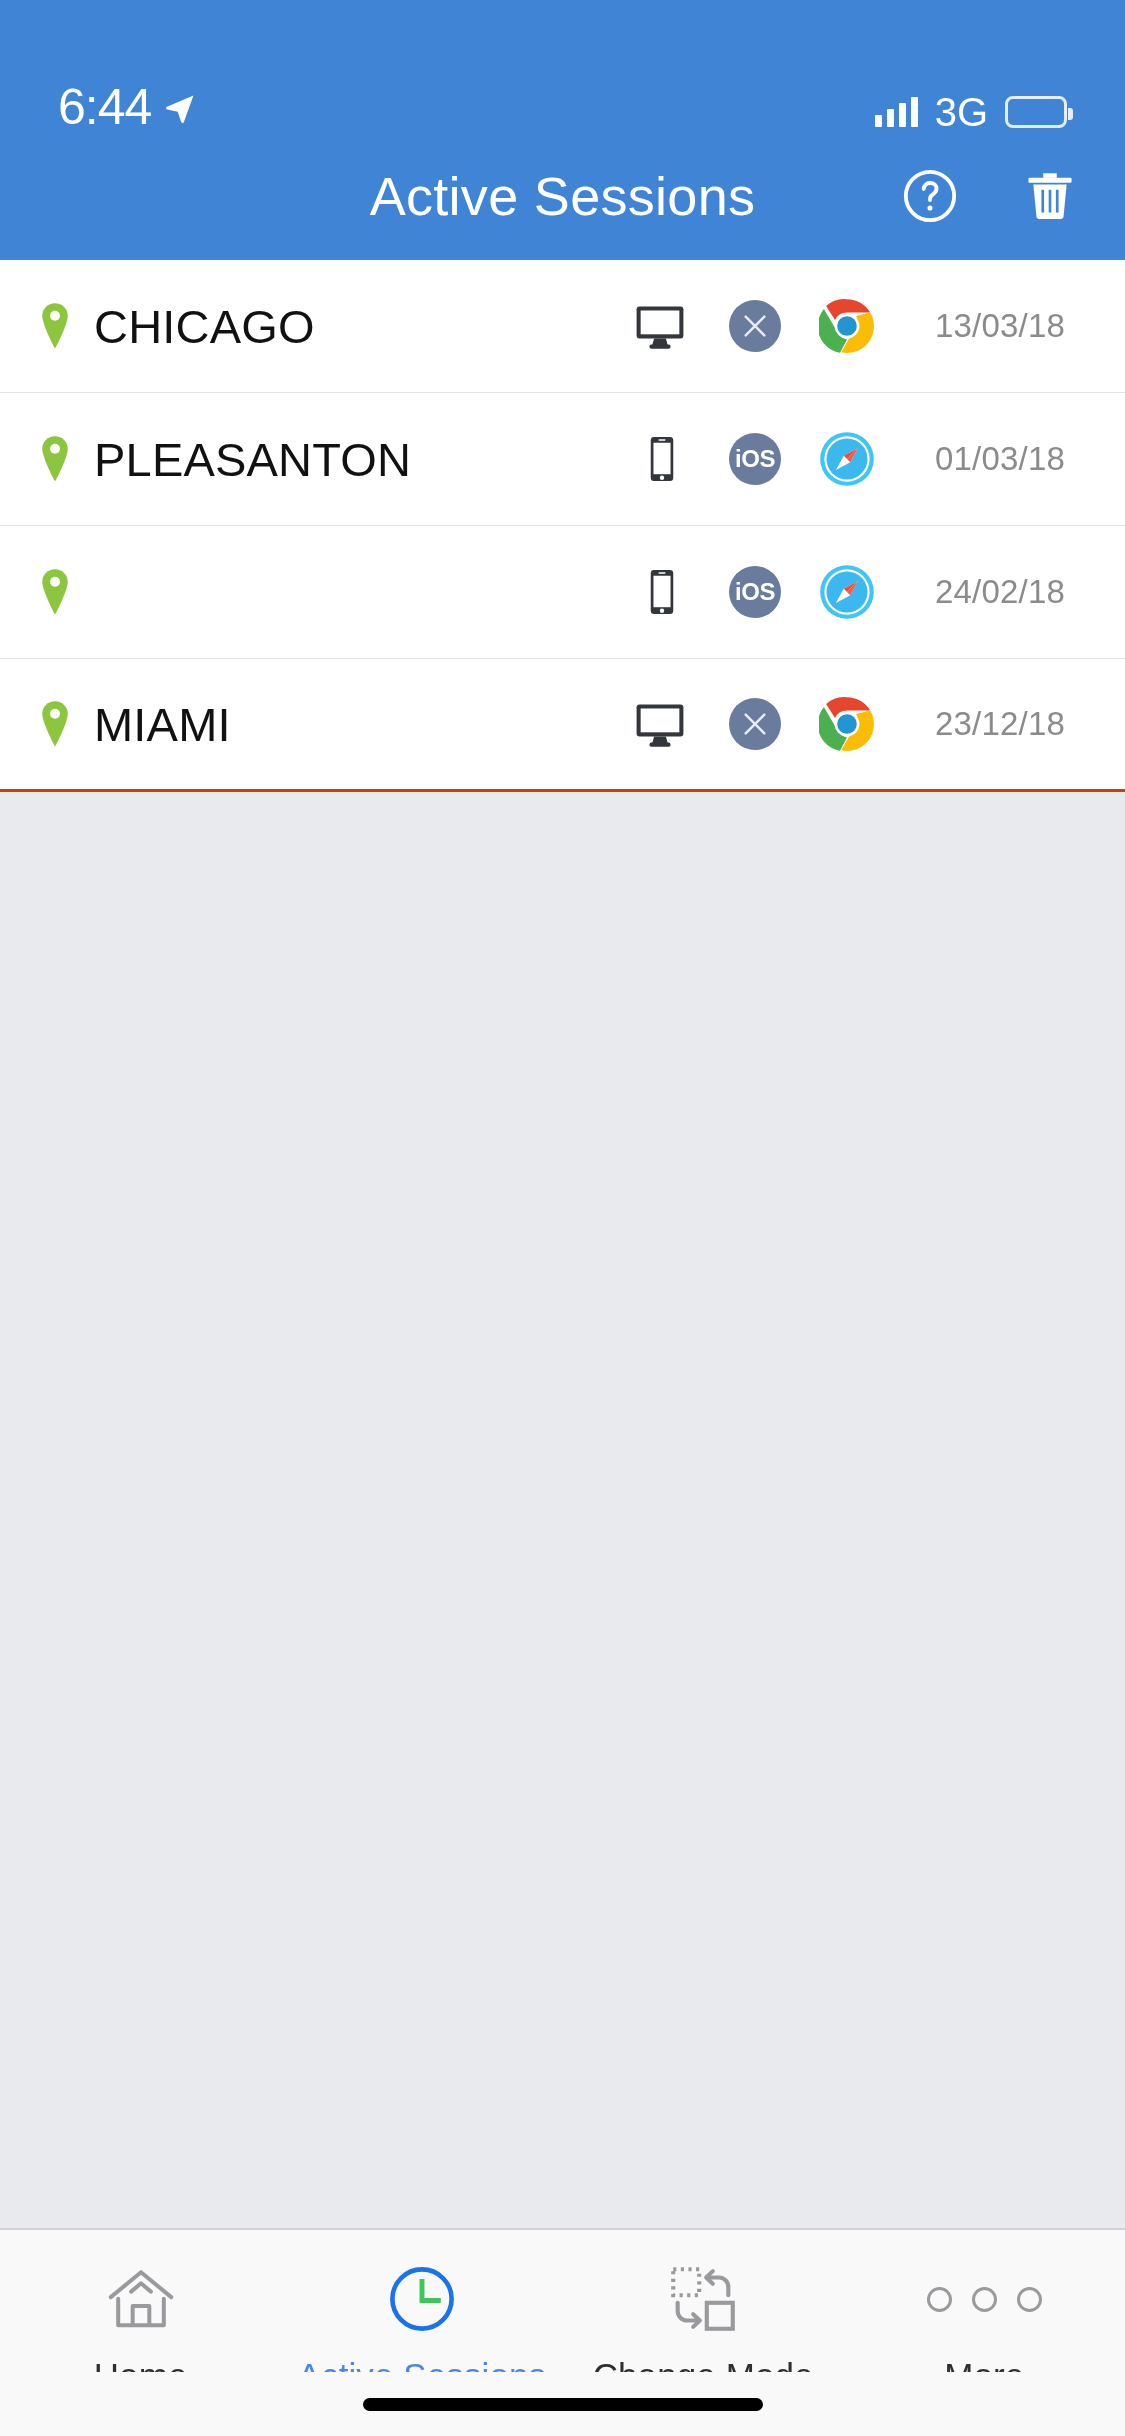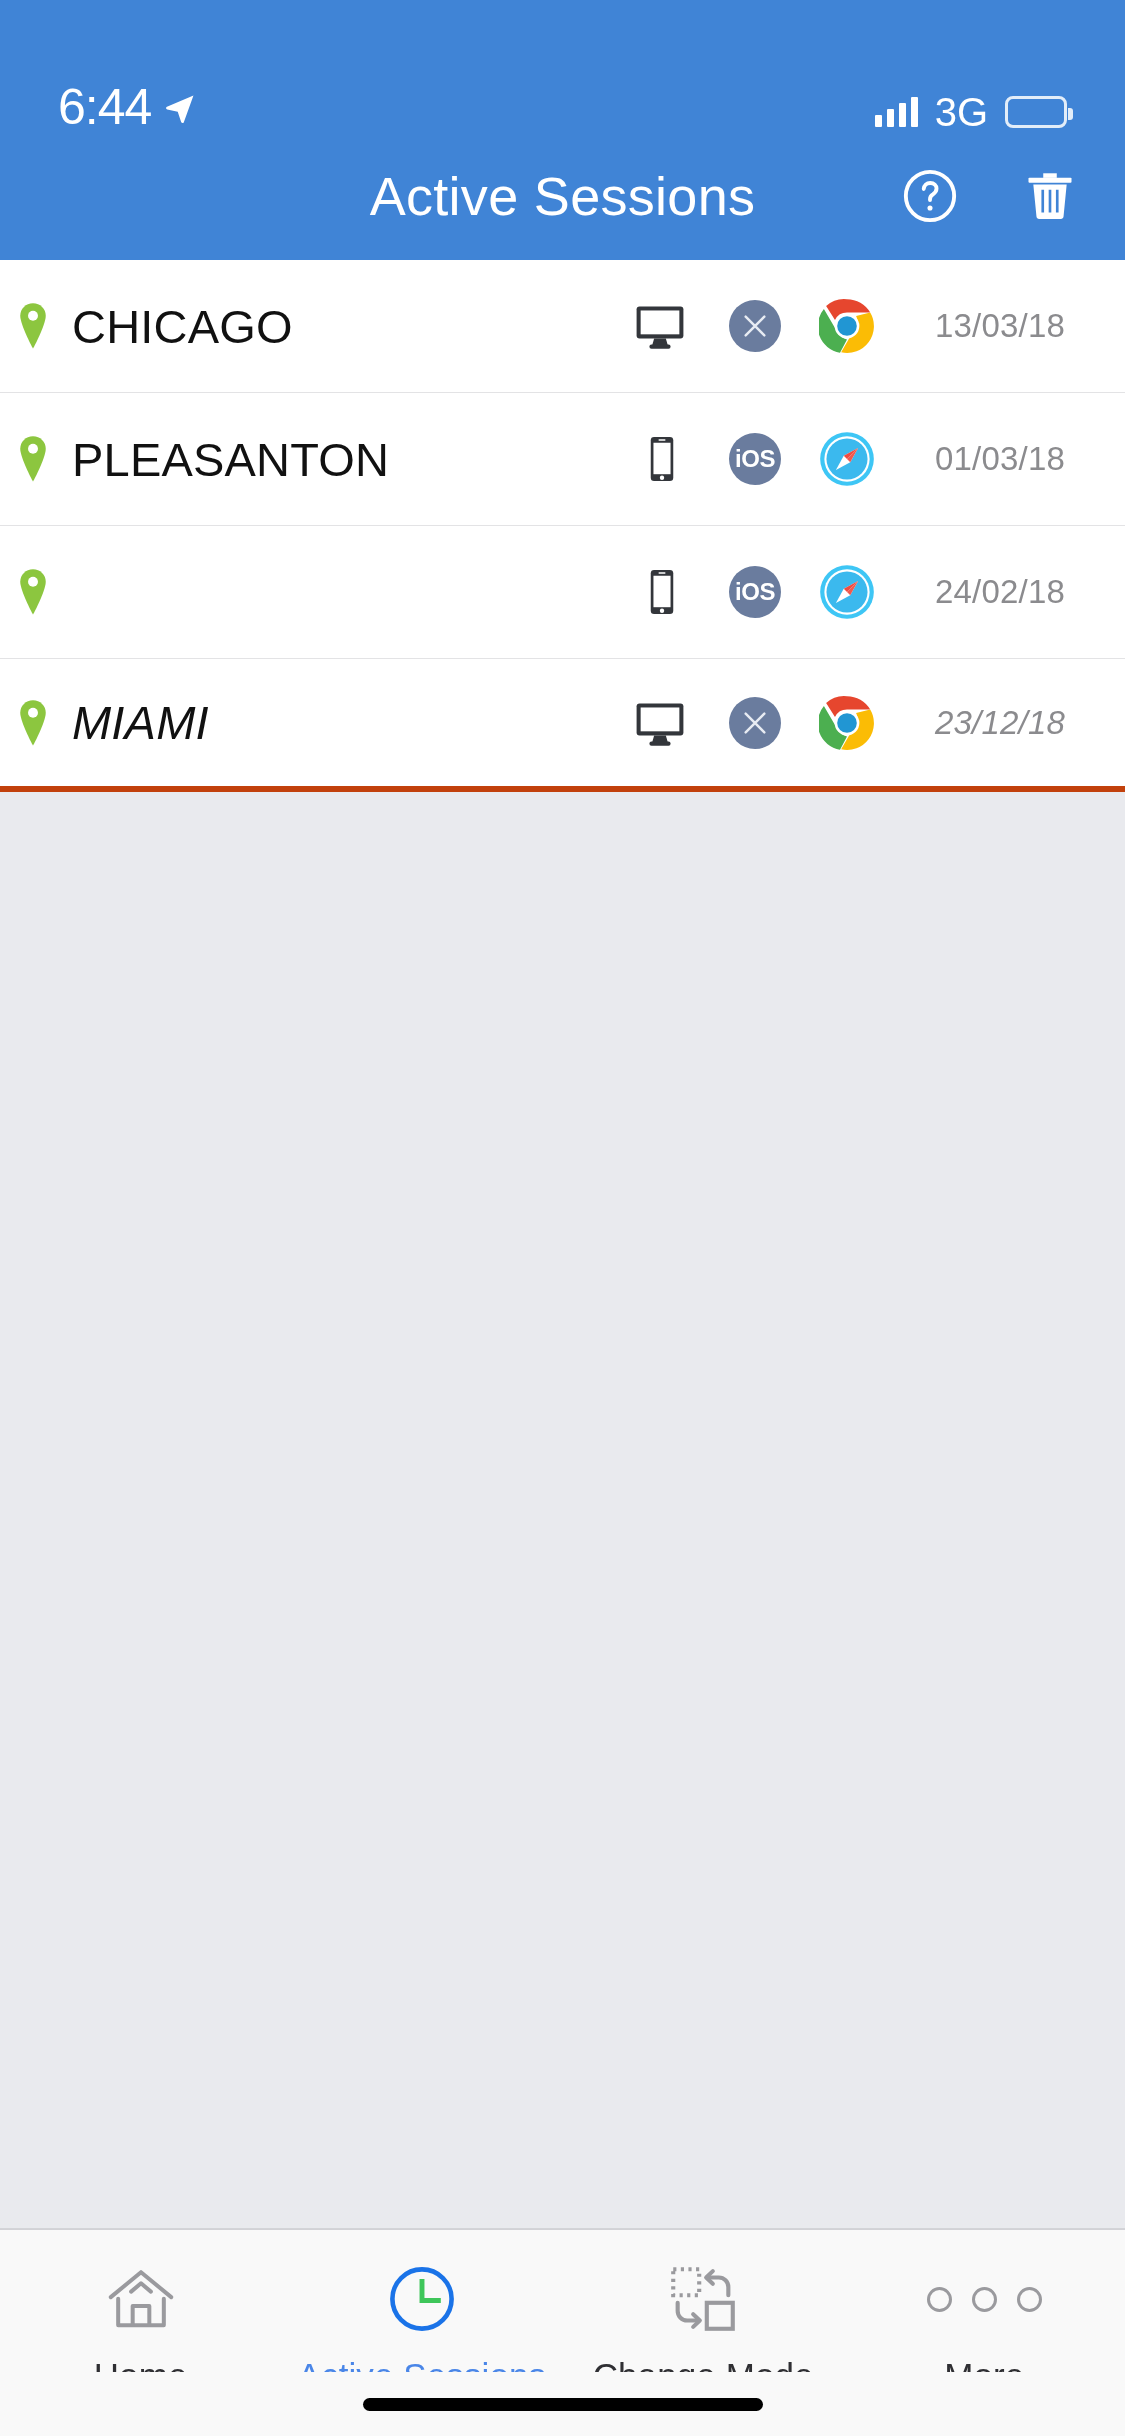--- a/index.html
+++ b/index.html
@@ -38,23 +38,23 @@
     display:flex; align-items:center; justify-content:center;
     position:relative; padding:0 44px;
   }
   .nav-title { color:#fff; font-size:54px; font-weight:400; letter-spacing:0.3px; }
   .nav-actions { position:absolute; right:44px; top:50%; transform:translateY(-50%);
                  display:flex; align-items:center; gap:58px; }
   .nav-btn { width:62px; height:62px; display:flex; align-items:center; justify-content:center; }
 
   
   .list { flex:none; background:#fff; }
-  .row { height:133px; display:flex; align-items:center; padding:0 0 0 16px;
+  .row { height:133px; display:flex; align-items:center; padding:0 0 0 38px;
          border-bottom:1px solid #e3e3e5; background:#fff; }
-  .row:last-child { border-bottom:6px solid #c2410c;font-style:italic; }
+  .row:last-child { border-bottom:3px solid #c2410c; }
   .pin { width:34px; height:46px; flex:none; margin-right:22px; }
   .city { font-size:47px; color:#111; letter-spacing:0.2px; white-space:nowrap; flex:none; }
   .icons { display:flex; align-items:center; gap:38px; margin-left:auto; }
   .icon-slot { width:56px; height:56px; display:flex; align-items:center; justify-content:flex-end; }
   .date { width:250px; flex:none; text-align:center; color:#8b8b8e; font-size:33px; letter-spacing:0.2px; }
 
   
   .badge { width:52px; height:52px; border-radius:50%; background:#6a7c9e;
            display:flex; align-items:center; justify-content:center; }
   .badge-ios { color:#fff; font-size:24px; font-weight:700; letter-spacing:-0.5px; }

